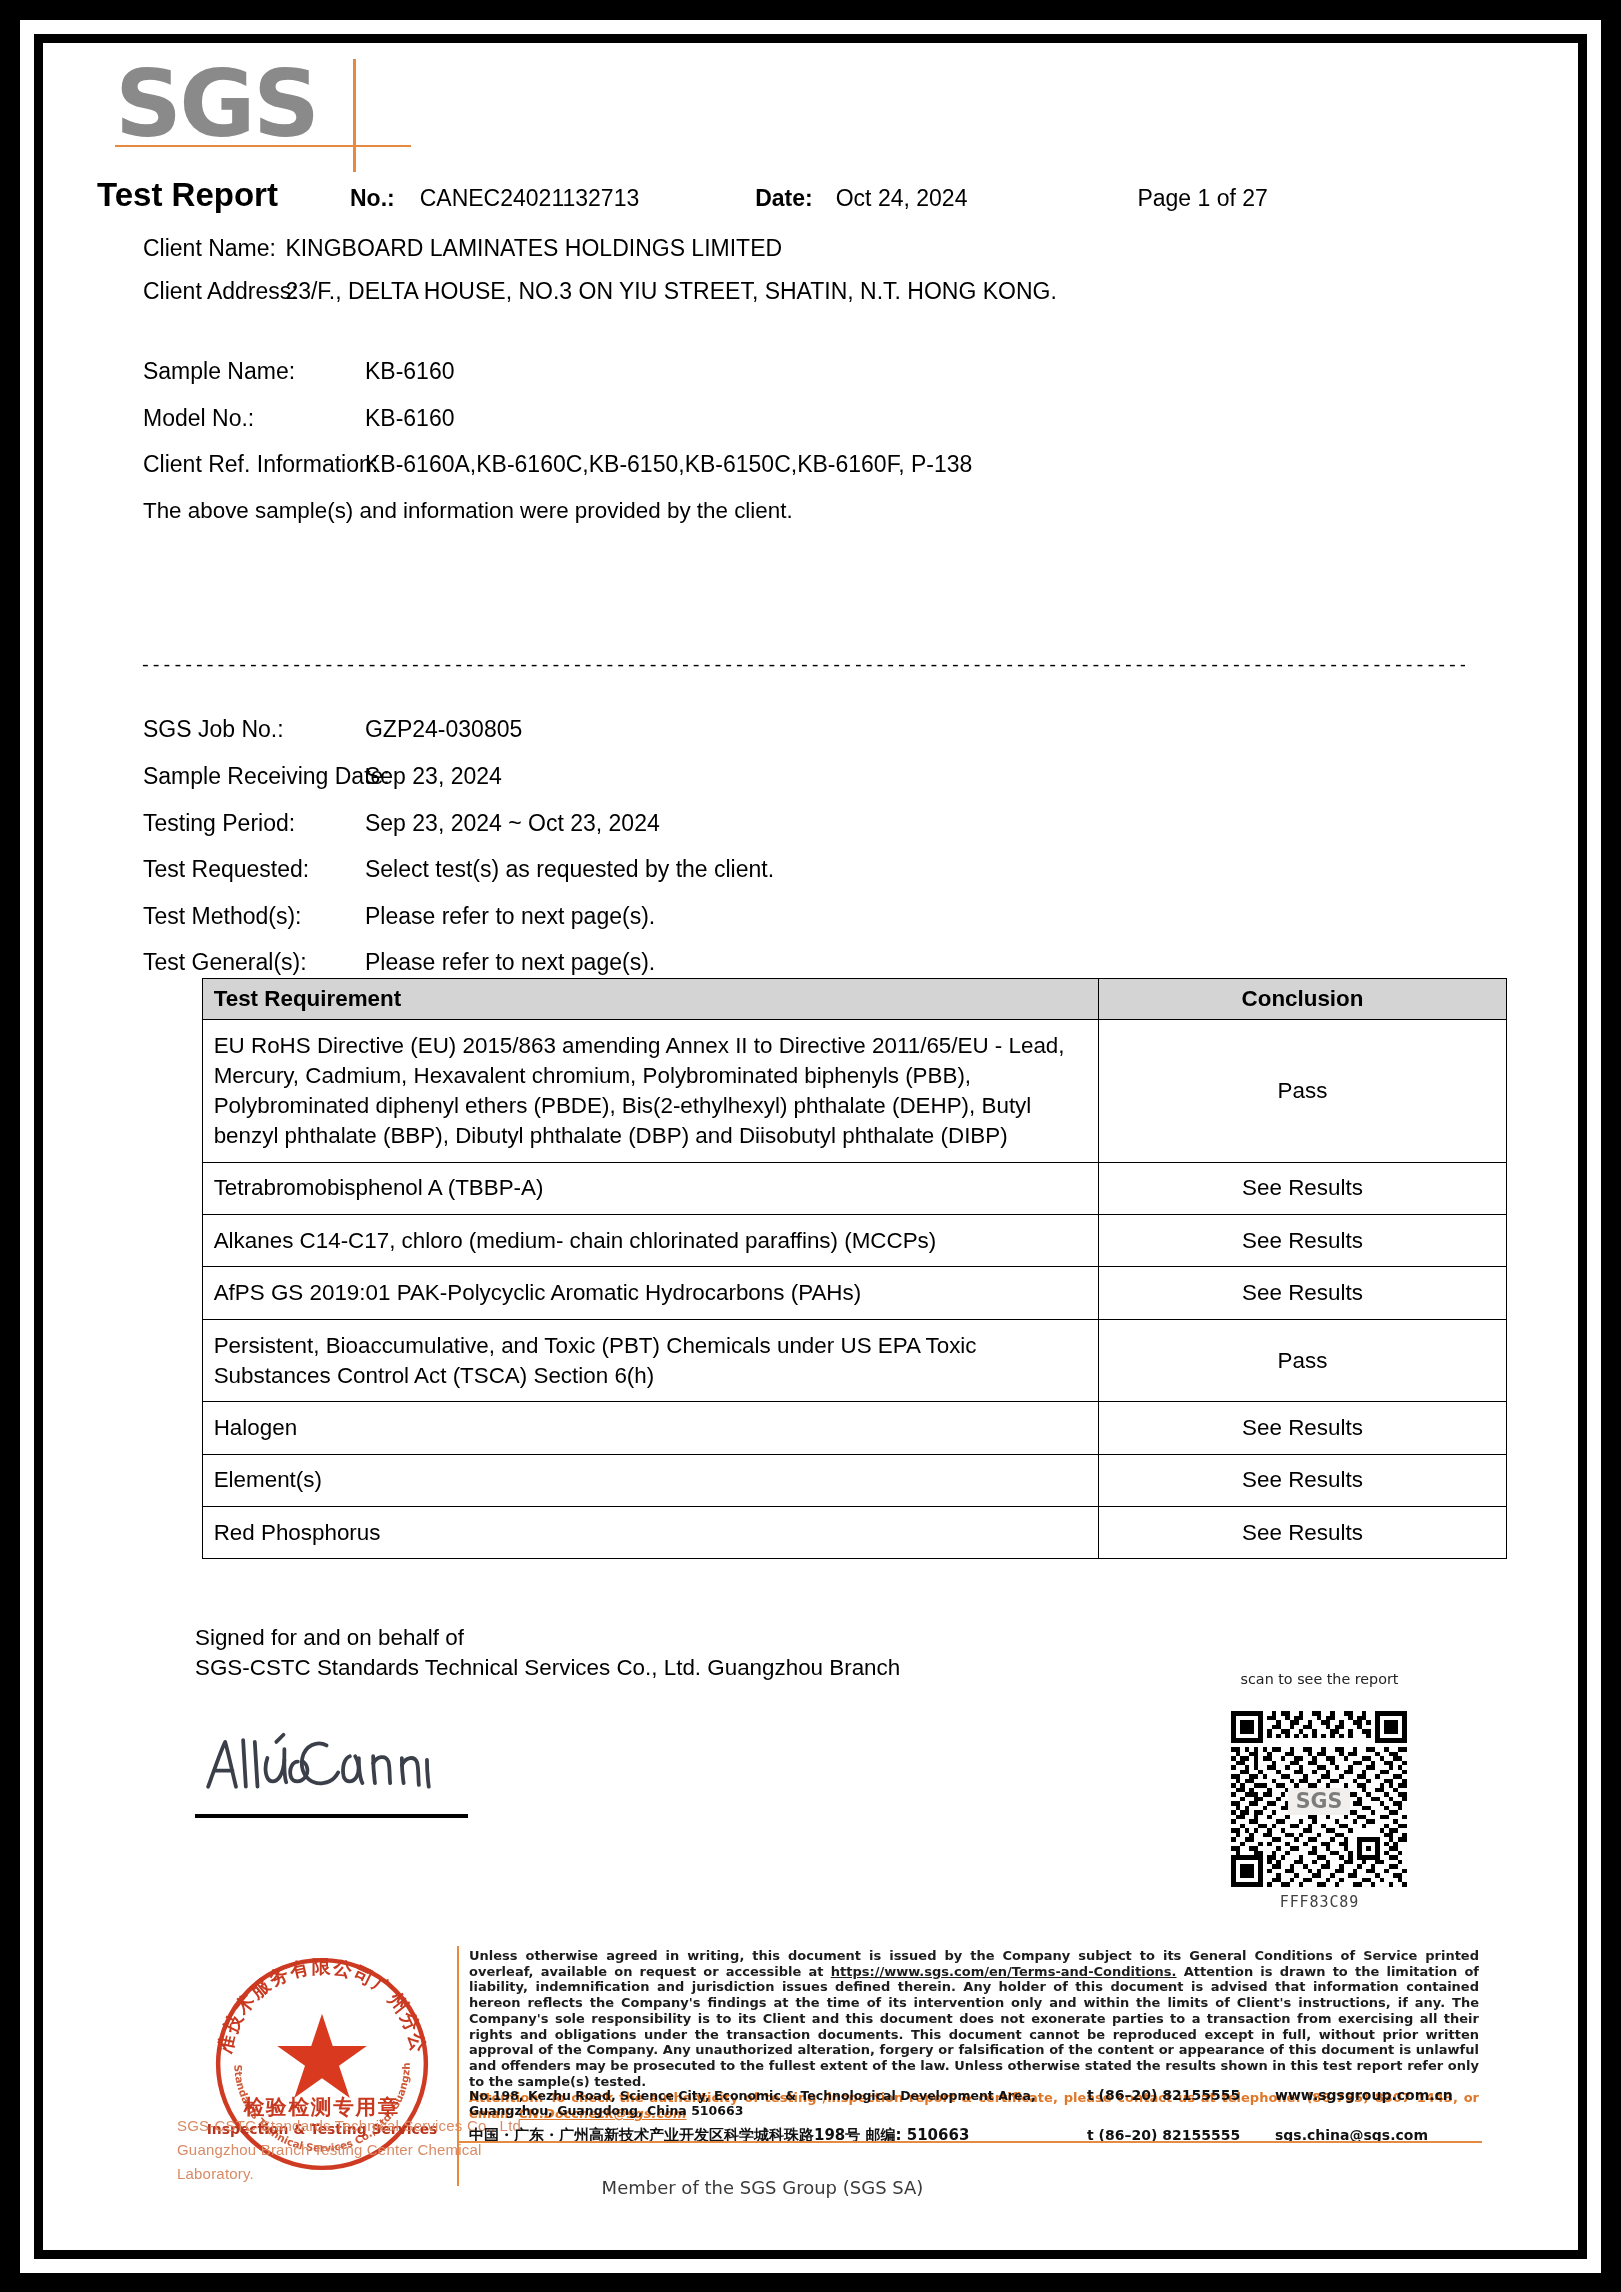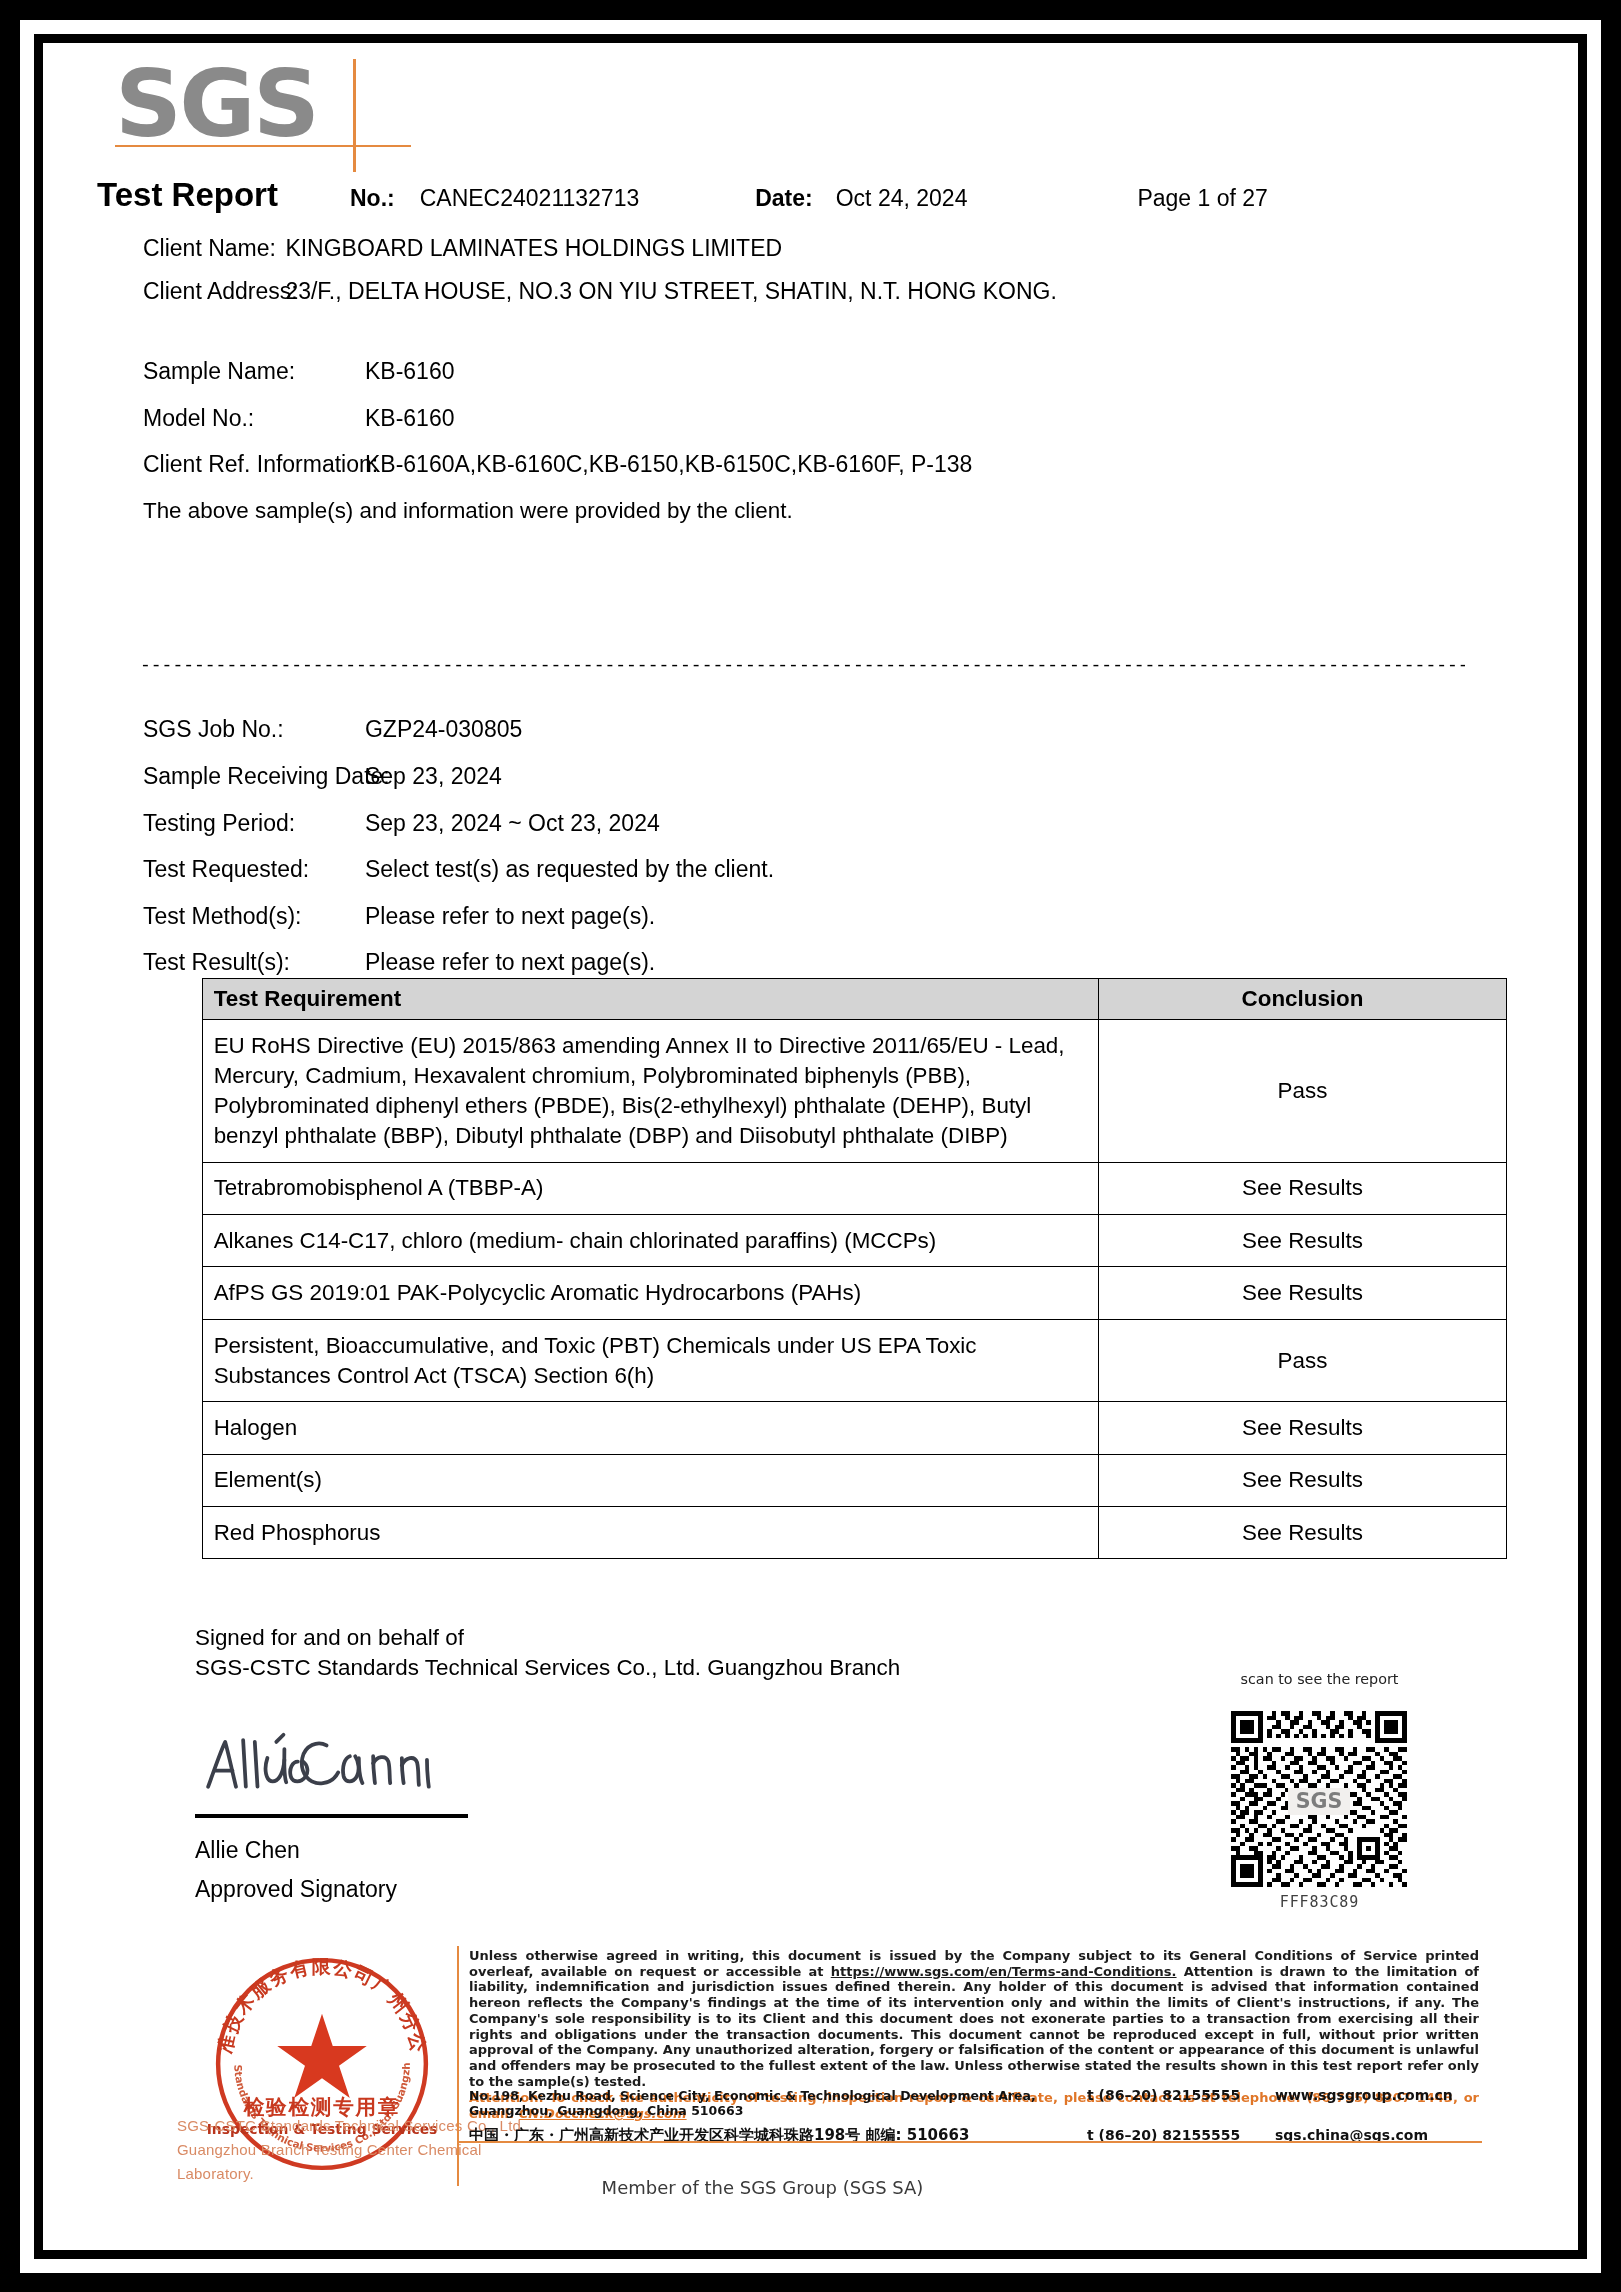--- a/index.html
+++ b/index.html
@@ -385,21 +385,21 @@
   </div>
   <div class="kv2-row" style="top:813px">
     <span class="k">Test Requested:</span>
     <span class="v">Select test(s) as requested by the client.</span>
   </div>
   <div class="kv2-row" style="top:860px">
     <span class="k">Test Method(s):</span>
     <span class="v">Please refer to next page(s).</span>
   </div>
   <div class="kv2-row" style="top:906px">
-    <span class="k">Test Result(s):</span>
+    <span class="k">Test General(s):</span>
     <span class="v">Please refer to next page(s).</span>
   </div>
 
   <table class="res-table">
     <colgroup>
               <col class="col-req">
               <col class="col-con">
             </colgroup>
     <thead>
       <tr>
@@ -464,24 +464,20 @@
         <path d="M176 30 C176 42 177 52 180 58"></path>
         <path d="M192 28 C192 40 193 50 194 58"></path>
         <path d="M192 36 C196 28 206 26 209 34 C211 42 210 52 211 58"></path>
         <path d="M224 30 C224 42 225 52 226 58"></path>
         <path d="M224 38 C228 29 238 27 241 35 C243 44 242 52 243 60"></path>
         <path d="M252 32 C252 44 253 54 254 62"></path>
       </g>
     </svg>
   </div>
   <div class="sig-rule"></div>
-  <div class="sig-name">
-    <div>Allie Chen</div>
-    <div>Approved Signatory</div>
-  </div>
 
   <div class="qr-block">
     <div class="qr-cap">scan to see the report</div>
     <div class="qr-img">
       <svg viewBox="0 0 41 41" width="184" height="184" shape-rendering="crispEdges" aria-hidden="true">
         <rect width="41" height="41" fill="#fff"></rect>
         <g fill="#000">
 
           <rect x="1" y="1" width="7" height="1"></rect>
                   <rect x="1" y="7" width="7" height="1"></rect>

